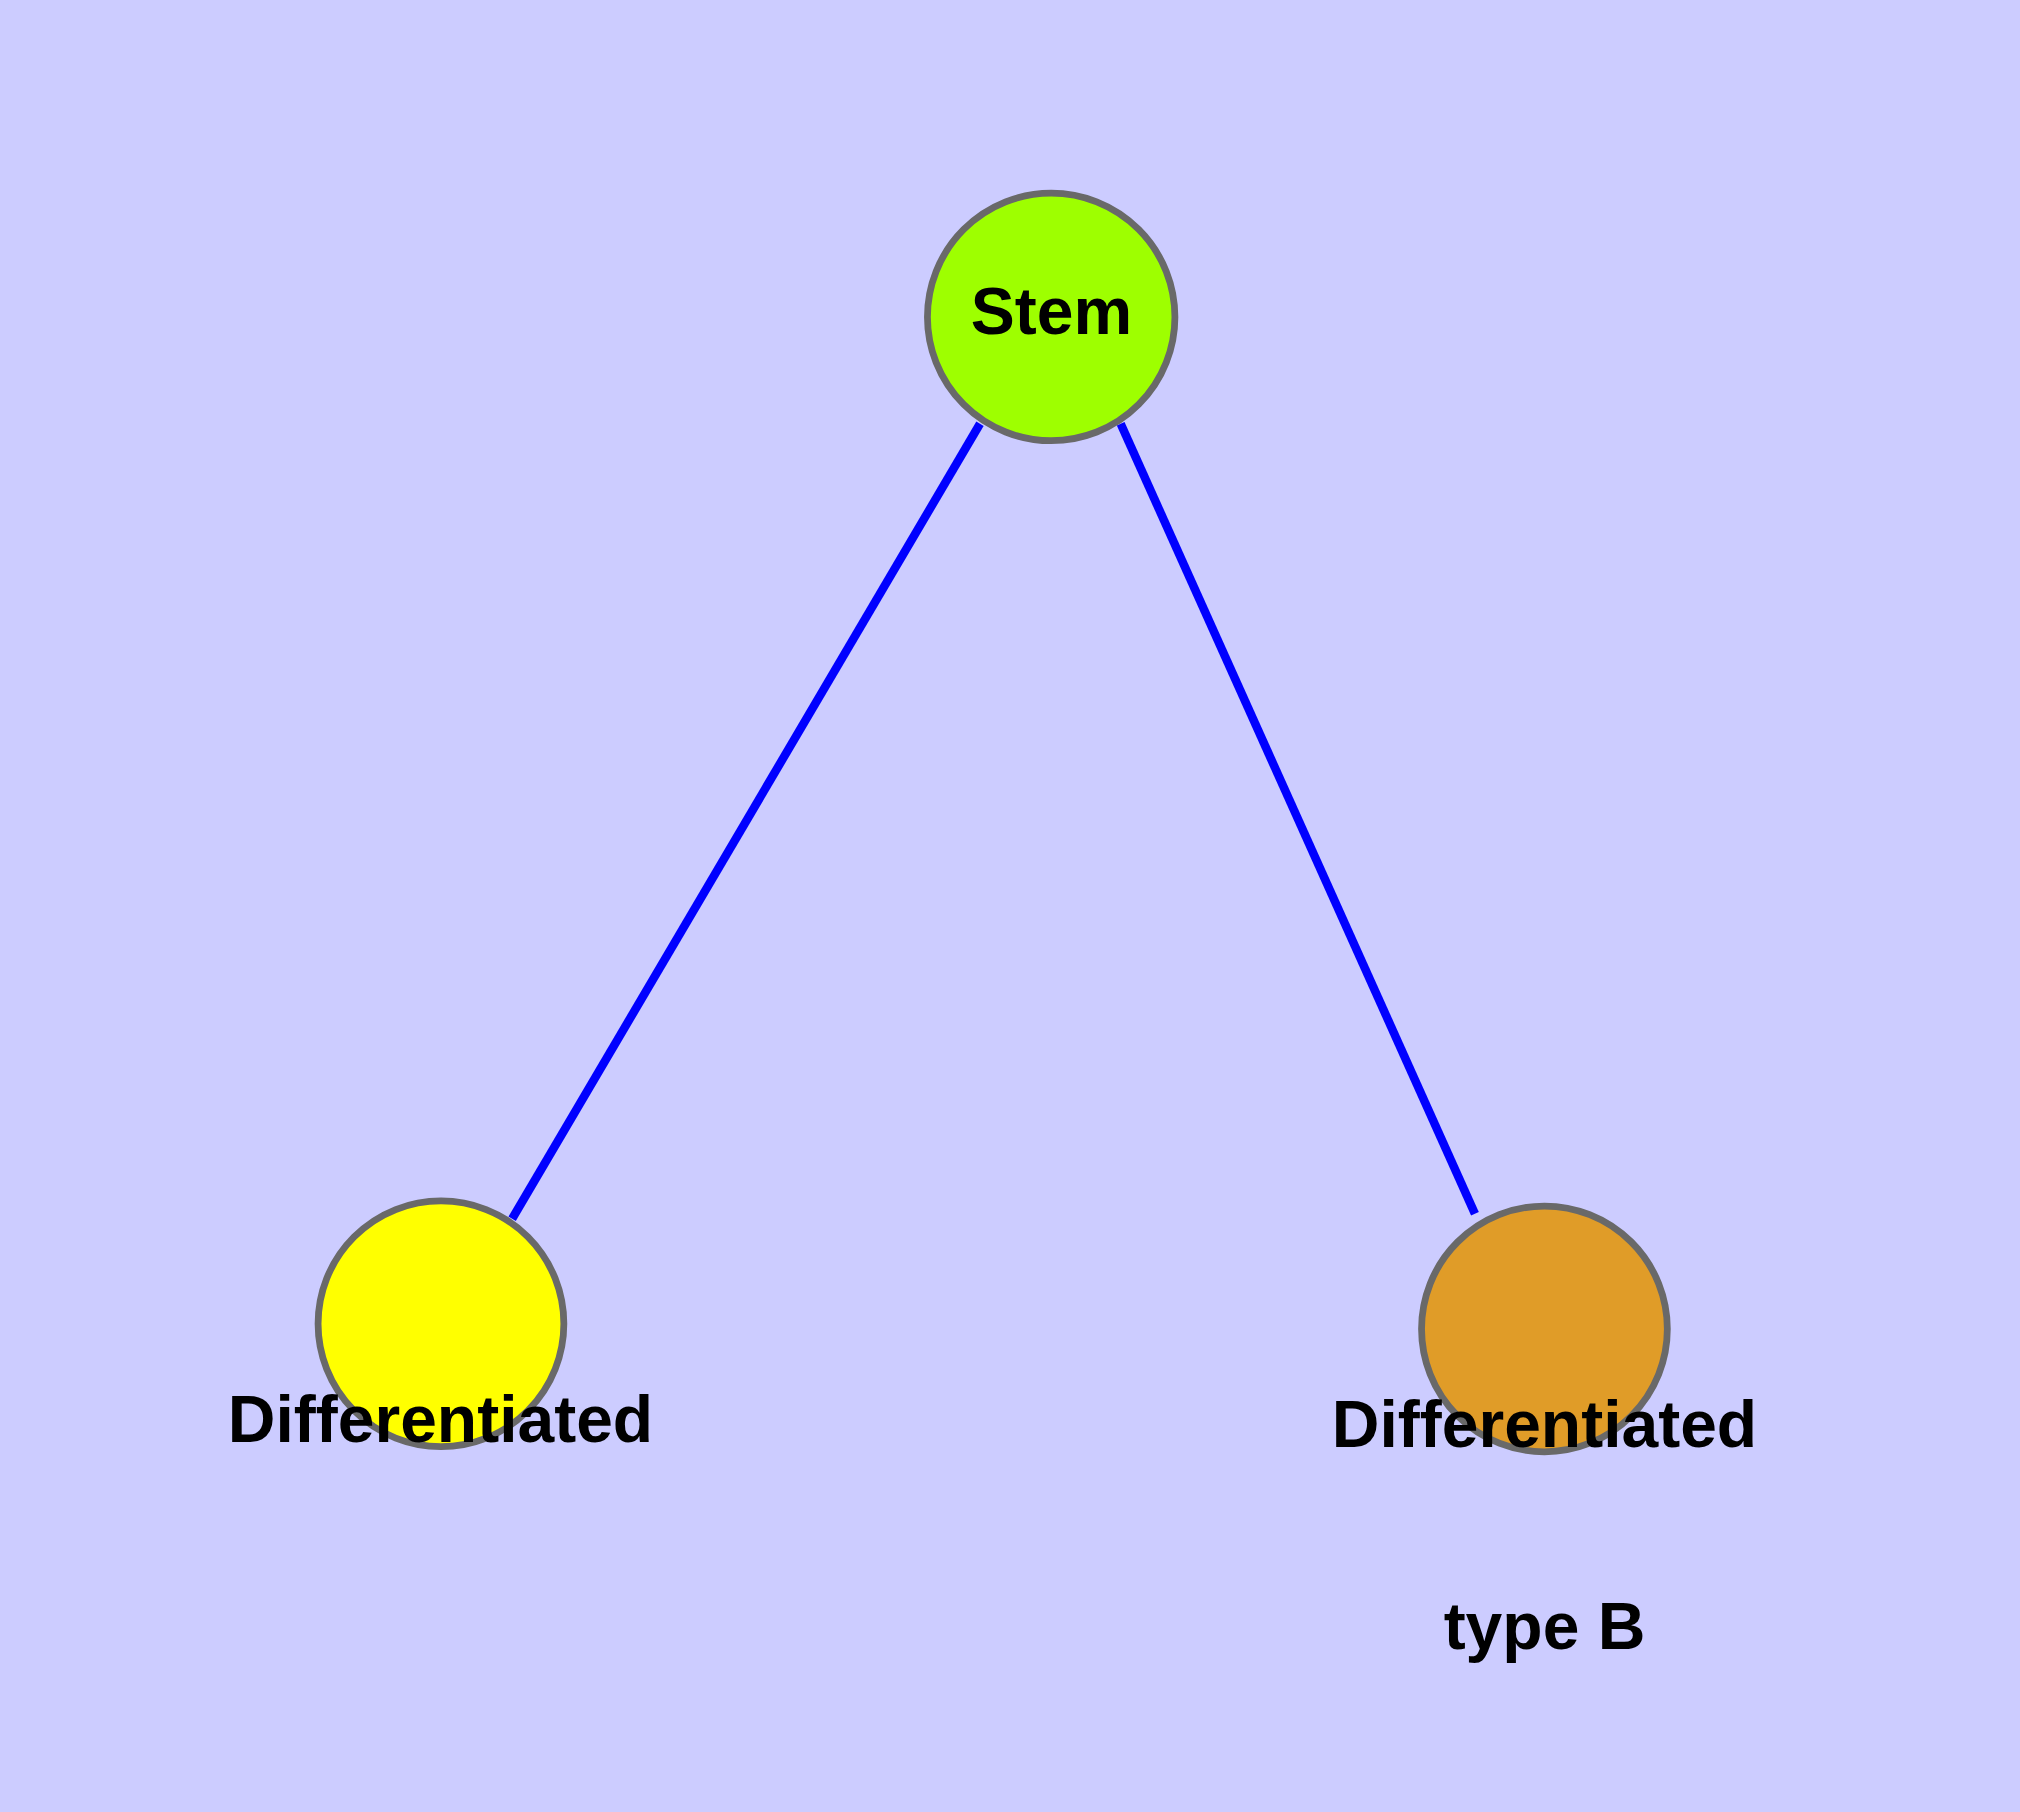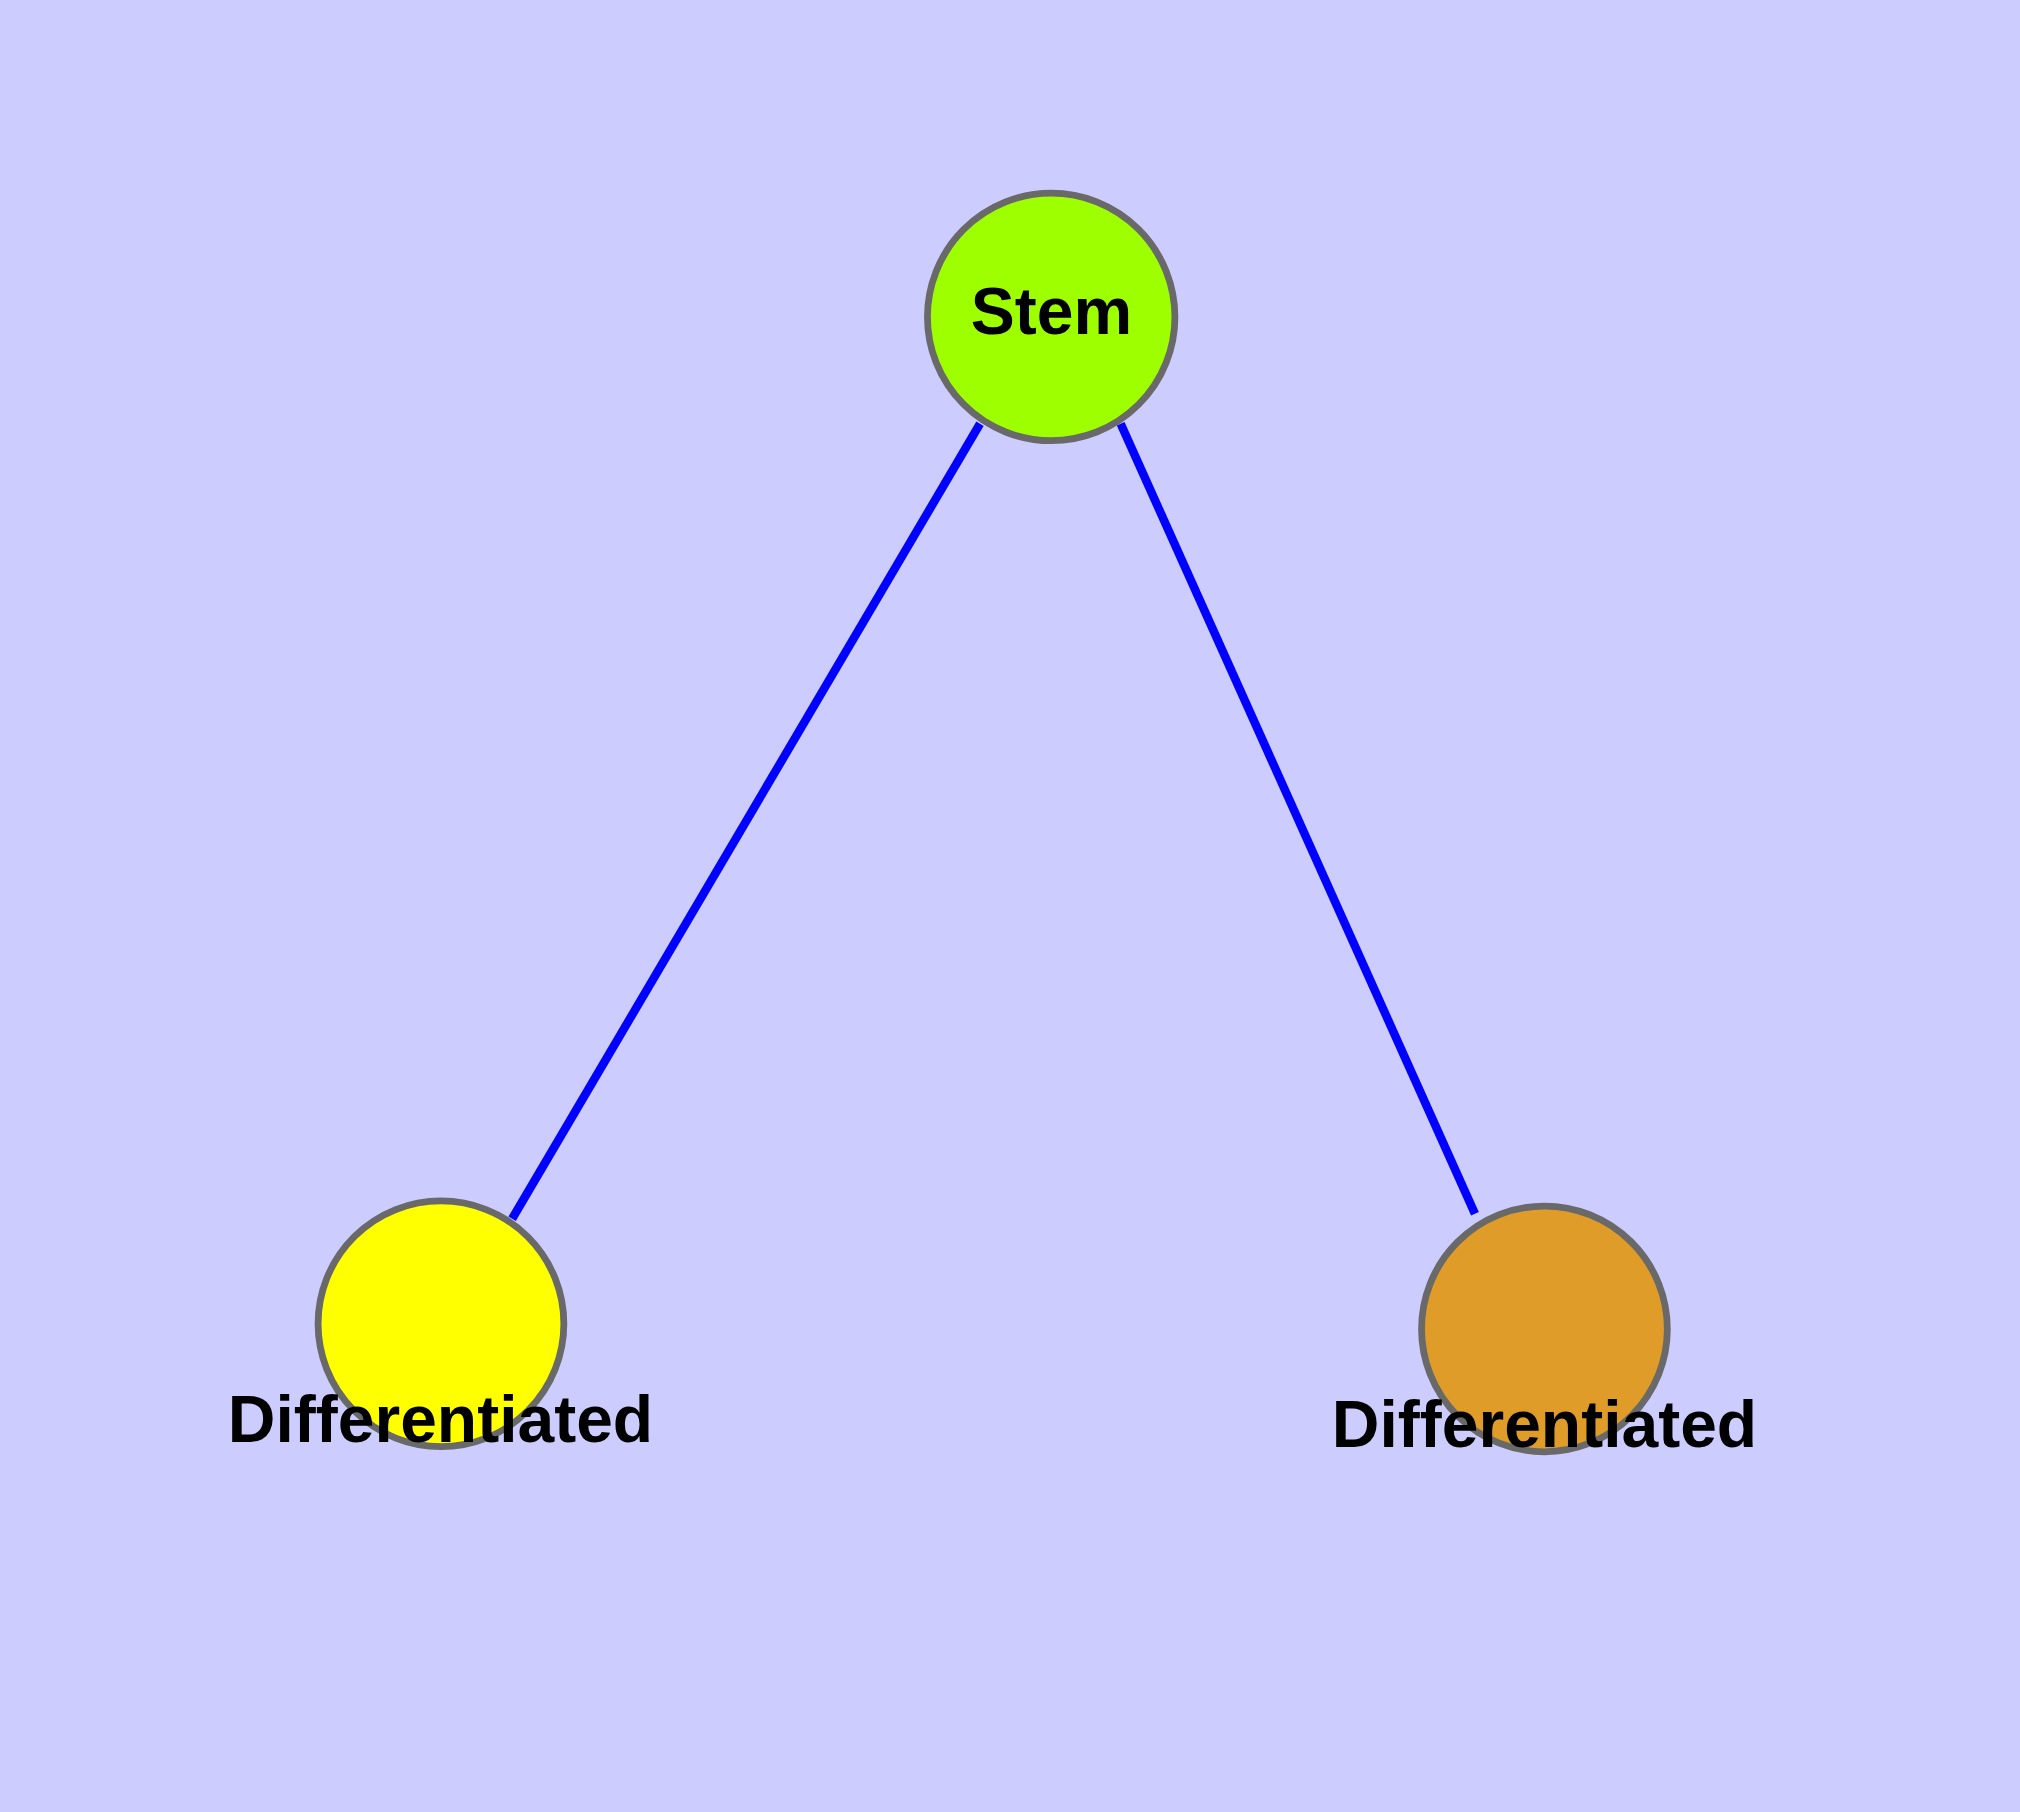--- a/index.html
+++ b/index.html
@@ -72,16 +72,17 @@
   </svg>
 
   <div id="label-stem" class="node-label" style="left: 797px; color: rgb(0, 0, 0); top: 278px;">Stem</div>
 
   <div id="label-diffa" class="node-label" style="left: 186px; color: rgb(0, 0, 0); top: 1251px;">
     <div>Differentiated</div>
   </div>
 
   <div id="label-diffb" class="node-label" style="left: 1290px; color: rgb(0, 0, 0); top: 1256px;">
     <div>Differentiated</div>
+    <div>type B</div>
   </div>
 
 </div>
 
 
 </body></html>

